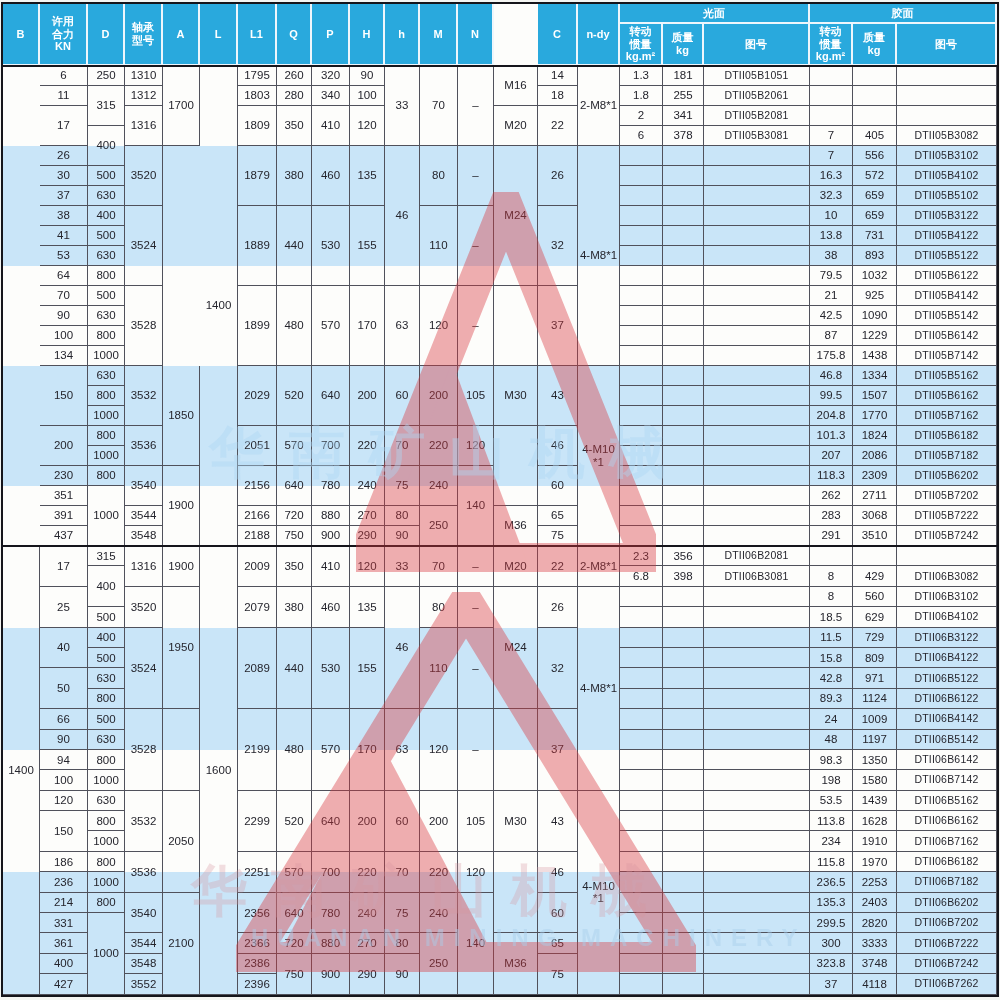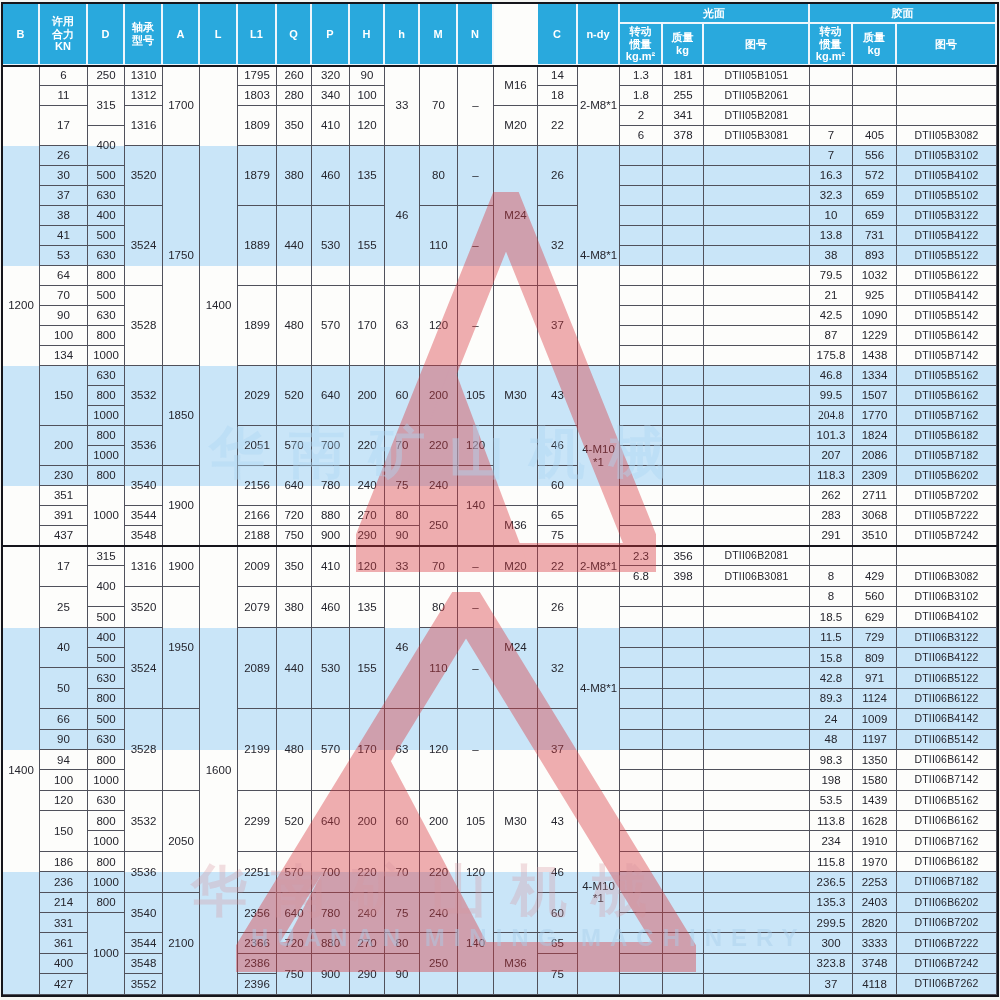--- a/index.html
+++ b/index.html
@@ -72,21 +72,20 @@
       <div class="hcell" style="grid-area: 2 / 18 / span 1 / span 1;">质量
 kg</div>
       <div class="hcell" style="grid-area: 2 / 19 / span 1 / span 1;">图号</div>
       <div class="hcell" style="grid-area: 1 / 20 / span 1 / span 3;">胶面</div>
       <div class="hcell" style="grid-area: 2 / 20 / span 1 / span 1;">转动
 惯量
 kg.m²</div>
       <div class="hcell" style="grid-area: 2 / 21 / span 1 / span 1;">质量
 kg</div>
       <div class="hcell" style="grid-area: 2 / 22 / span 1 / span 1;">图号</div>
-      <div class="cell" style="grid-area: 3 / 1 / span 24 / span 1;">1200</div>
       <div class="cell" style="grid-area: 27 / 1 / span 22 / span 1;">1400</div>
       <div class="cell" style="grid-area: 3 / 2 / span 1 / span 1;">6</div>
       <div class="cell" style="grid-area: 4 / 2 / span 1 / span 1;">11</div>
       <div class="cell" style="grid-area: 5 / 2 / span 2 / span 1;">17</div>
       <div class="cell" style="grid-area: 7 / 2 / span 1 / span 1;">26</div>
       <div class="cell" style="grid-area: 8 / 2 / span 1 / span 1;">30</div>
       <div class="cell" style="grid-area: 9 / 2 / span 1 / span 1;">37</div>
       <div class="cell" style="grid-area: 10 / 2 / span 1 / span 1;">38</div>
       <div class="cell" style="grid-area: 11 / 2 / span 1 / span 1;">41</div>
       <div class="cell" style="grid-area: 12 / 2 / span 1 / span 1;">53</div>
@@ -171,21 +170,20 @@
       <div class="cell" style="grid-area: 29 / 4 / span 2 / span 1;">3520</div>
       <div class="cell" style="grid-area: 31 / 4 / span 4 / span 1;">3524</div>
       <div class="cell" style="grid-area: 35 / 4 / span 4 / span 1;">3528</div>
       <div class="cell" style="grid-area: 39 / 4 / span 3 / span 1;">3532</div>
       <div class="cell" style="grid-area: 42 / 4 / span 2 / span 1;">3536</div>
       <div class="cell" style="grid-area: 44 / 4 / span 2 / span 1;">3540</div>
       <div class="cell" style="grid-area: 46 / 4 / span 1 / span 1;">3544</div>
       <div class="cell" style="grid-area: 47 / 4 / span 1 / span 1;">3548</div>
       <div class="cell" style="grid-area: 48 / 4 / span 1 / span 1;">3552</div>
       <div class="cell" style="grid-area: 3 / 5 / span 4 / span 1;">1700</div>
-      <div class="cell" style="grid-area: 7 / 5 / span 11 / span 1;">1750</div>
       <div class="cell" style="grid-area: 18 / 5 / span 5 / span 1;">1850</div>
       <div class="cell" style="grid-area: 23 / 5 / span 4 / span 1;">1900</div>
       <div class="cell" style="grid-area: 27 / 5 / span 2 / span 1;">1900</div>
       <div class="cell" style="grid-area: 29 / 5 / span 6 / span 1;">1950</div>
       <div class="cell" style="grid-area: 35 / 5 / span 4 / span 1;"></div>
       <div class="cell" style="grid-area: 39 / 5 / span 5 / span 1;">2050</div>
       <div class="cell" style="grid-area: 44 / 5 / span 5 / span 1;">2100</div>
       <div class="cell" style="grid-area: 3 / 6 / span 24 / span 1;">1400</div>
       <div class="cell" style="grid-area: 27 / 6 / span 22 / span 1;">1600</div>
       <div class="cell" style="grid-area: 3 / 7 / span 1 / span 1;">1795</div>
@@ -538,21 +536,21 @@
       <div class="cell code" style="grid-area: 16 / 22 / span 1 / span 1;">DTII05B6142</div>
       <div class="cell" style="grid-area: 17 / 20 / span 1 / span 1;">175.8</div>
       <div class="cell" style="grid-area: 17 / 21 / span 1 / span 1;">1438</div>
       <div class="cell code" style="grid-area: 17 / 22 / span 1 / span 1;">DTII05B7142</div>
       <div class="cell" style="grid-area: 18 / 20 / span 1 / span 1;">46.8</div>
       <div class="cell" style="grid-area: 18 / 21 / span 1 / span 1;">1334</div>
       <div class="cell code" style="grid-area: 18 / 22 / span 1 / span 1;">DTII05B5162</div>
       <div class="cell" style="grid-area: 19 / 20 / span 1 / span 1;">99.5</div>
       <div class="cell" style="grid-area: 19 / 21 / span 1 / span 1;">1507</div>
       <div class="cell code" style="grid-area: 19 / 22 / span 1 / span 1;">DTII05B6162</div>
-      <div class="cell" style="grid-area: 20 / 20 / span 1 / span 1; font-family: Liberation Serif, serif;">204.8</div>
+      <div class="cell" style="grid-area: 20 / 20 / span 1 / span 1;">204.8</div>
       <div class="cell" style="grid-area: 20 / 21 / span 1 / span 1;">1770</div>
       <div class="cell code" style="grid-area: 20 / 22 / span 1 / span 1;">DTII05B7162</div>
       <div class="cell" style="grid-area: 21 / 20 / span 1 / span 1;">101.3</div>
       <div class="cell" style="grid-area: 21 / 21 / span 1 / span 1;">1824</div>
       <div class="cell code" style="grid-area: 21 / 22 / span 1 / span 1;">DTII05B6182</div>
       <div class="cell" style="grid-area: 22 / 20 / span 1 / span 1;">207</div>
       <div class="cell" style="grid-area: 22 / 21 / span 1 / span 1;">2086</div>
       <div class="cell code" style="grid-area: 22 / 22 / span 1 / span 1;">DTII05B7182</div>
       <div class="cell" style="grid-area: 23 / 20 / span 1 / span 1;">118.3</div>
       <div class="cell" style="grid-area: 23 / 21 / span 1 / span 1;">2309</div>

